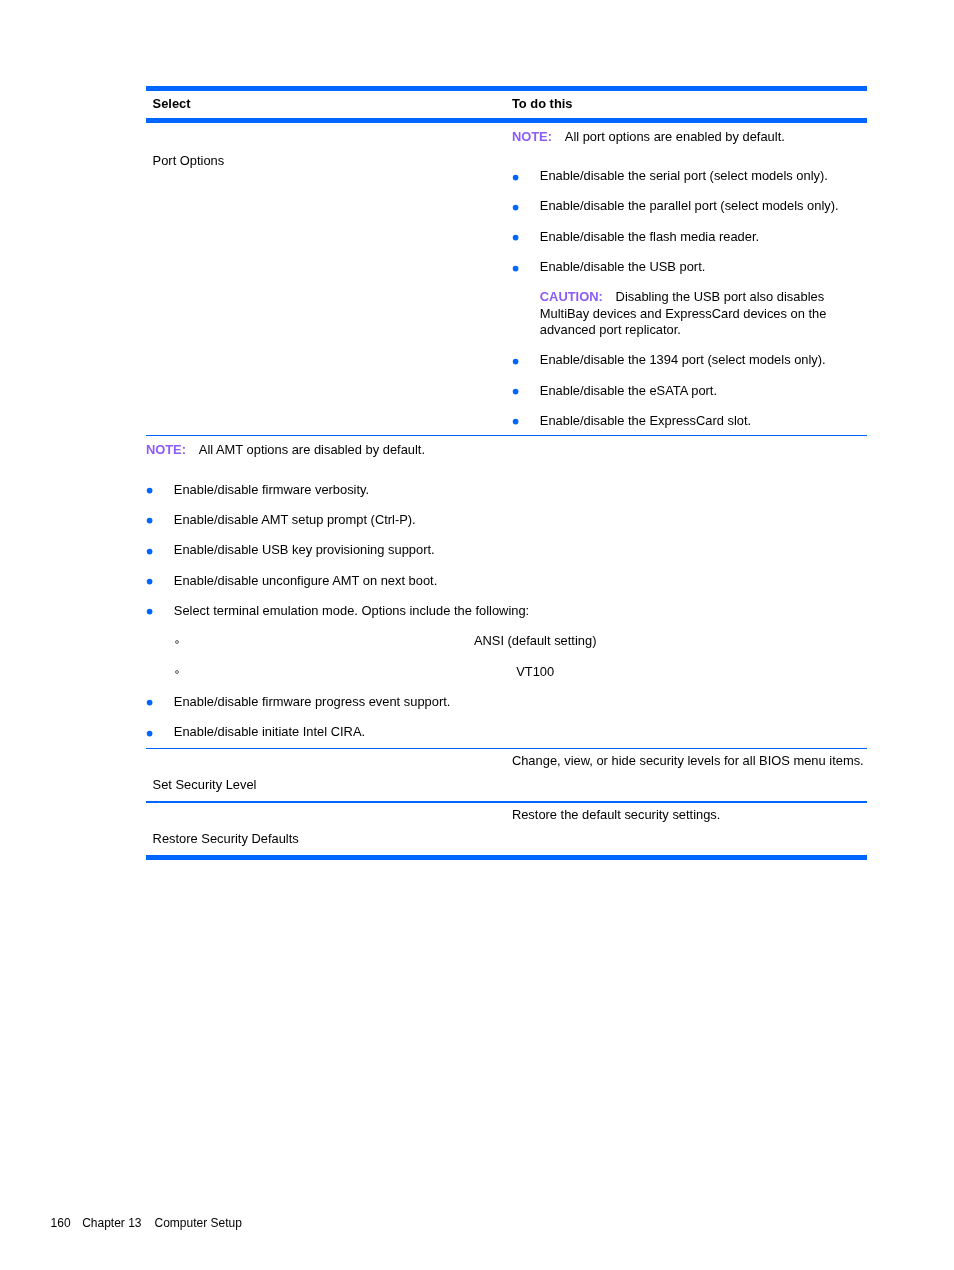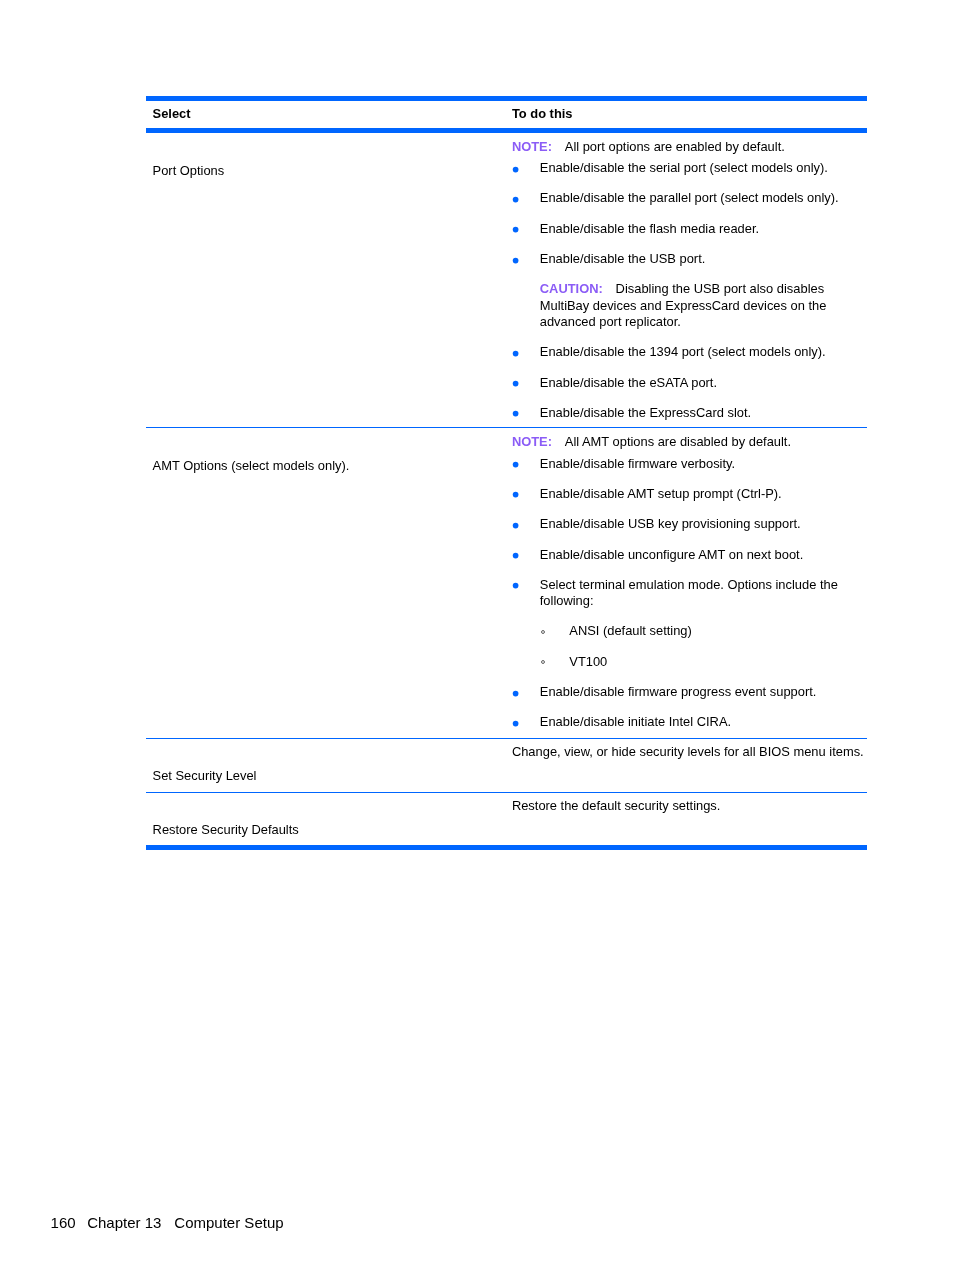--- a/index.html
+++ b/index.html
@@ -6,51 +6,51 @@
   html, body { margin: 0; padding: 0; background: #ffffff; }
   body {
     width: 954px; height: 1270px;
     font-family: "Liberation Sans", sans-serif;
     color: #000000;
     position: relative; overflow: hidden;
     -webkit-font-smoothing: antialiased;
   }
   .page { position: relative; width: 954px; height: 1270px; transform: translateZ(0); }
 
-  .table-wrap { position: absolute; left: 145.9px; top: 96px; width: 721.2px; }
+  .table-wrap { position: absolute; left: 145.9px; top: 86px; width: 721.2px; }
   .rule-thick { height: 5px; background: #0066ff; }
   .rule-thin { height: 1.3px; background: #0066ff; }
 
   .row { display: flex; }
   .col-a { width: 366px; flex: 0 0 366px; box-sizing: border-box; }
   .col-b { flex: 1 1 auto; box-sizing: border-box; }
 
   .hdr-row { font-size: 12.9px; font-weight: bold; line-height: 16.3px;
              padding-top: 5.4px; padding-bottom: 5.3px; }
   .hdr-a { padding-left: 6.7px; }
 
   .cell-a { font-size: 12.9px; line-height: 16.3px; padding: 5.8px 8px 0 6.7px; margin-top: 24px; }
   .cell-b { font-size: 12.9px; line-height: 16.3px; padding: 5.8px 0 0 0; }
 
   p.blk { margin: 0; }
   .lbl { color: #8b5cf6; font-weight: bold; }
   .sp { display: inline-block; width: 12.8px; }
 
-  ul.b1 { list-style: none; margin: 5px 0 0 0; padding: 0; }
+  ul.b1 { list-style: none; margin: 23px 0 0 0; padding: 0; }
   ul.b1 > li { position: relative; padding-left: 27.9px; margin-top: 14.04px; }
   ul.b1 > li:first-child { margin-top: 0; }
   svg.bul { position: absolute; left: -1.92px; top: 3.45px; width: 10px; height: 10px; }
   svg.sbul { position: absolute; left: -0.45px; top: 4.55px; width: 8px; height: 8px; }
-  ul.b2 { list-style: none; margin: 14.04px 0 0 0; padding: 0 0 0 27.9px; }
+  ul.b2 { list-style: none; margin: 14.04px 0 0 0; padding: 0 0 0 27.9px; text-align: center; }
   ul.b2 > li { position: relative; padding-left: 29.5px; margin-top: 14.04px; }
   ul.b2 > li:first-child { margin-top: 0; }
   p.blk.caution { margin-top: 14.04px; padding-left: 27.9px; }
   ul.b1.aftercaution { margin-top: 14.04px; }
 
-  .footer { position: absolute; left: 50.6px; top: 1214px; font-size: 15px; line-height: 18.5px; white-space: nowrap; }
+  .footer { position: absolute; left: 50.6px; top: 1214px; font-size: 12px; line-height: 18.5px; white-space: nowrap; }
   .fgap1 { display: inline-block; width: 11.5px; }
   .fgap2 { display: inline-block; width: 13px; }
 </style>
 </head>
 <body>
 
 <div class="page">
 
   <div class="table-wrap">
     <div class="rule-thick"></div>
@@ -92,21 +92,20 @@
                 <circle cx="5.6" cy="5.55" r="2.85" fill="#0066ff"></circle>
               </svg><span>Enable/disable the ExpressCard slot.</span></li>
         </ul>
       </div>
     </div>
 
     <div class="rowgap" style="height:5.9px"></div>
     <div class="rule-thin"></div>
 
     <div class="row">
-      <div class="col-a cell-a">AMT Options (select models only).</div>
       <div class="col-b cell-b">
         <p class="blk"><span class="lbl">NOTE:</span><span class="sp"></span><span>All AMT options are disabled by default.</span></p>
         <ul class="b1">
           <li><svg class="bul" width="10" height="10" viewBox="0 0 10 10">
                 <circle cx="5.6" cy="5.55" r="2.85" fill="#0066ff"></circle>
               </svg><span>Enable/disable firmware verbosity.</span></li>
           <li><svg class="bul" width="10" height="10" viewBox="0 0 10 10">
                 <circle cx="5.6" cy="5.55" r="2.85" fill="#0066ff"></circle>
               </svg><span>Enable/disable AMT setup prompt (Ctrl-P).</span></li>
           <li><svg class="bul" width="10" height="10" viewBox="0 0 10 10">

